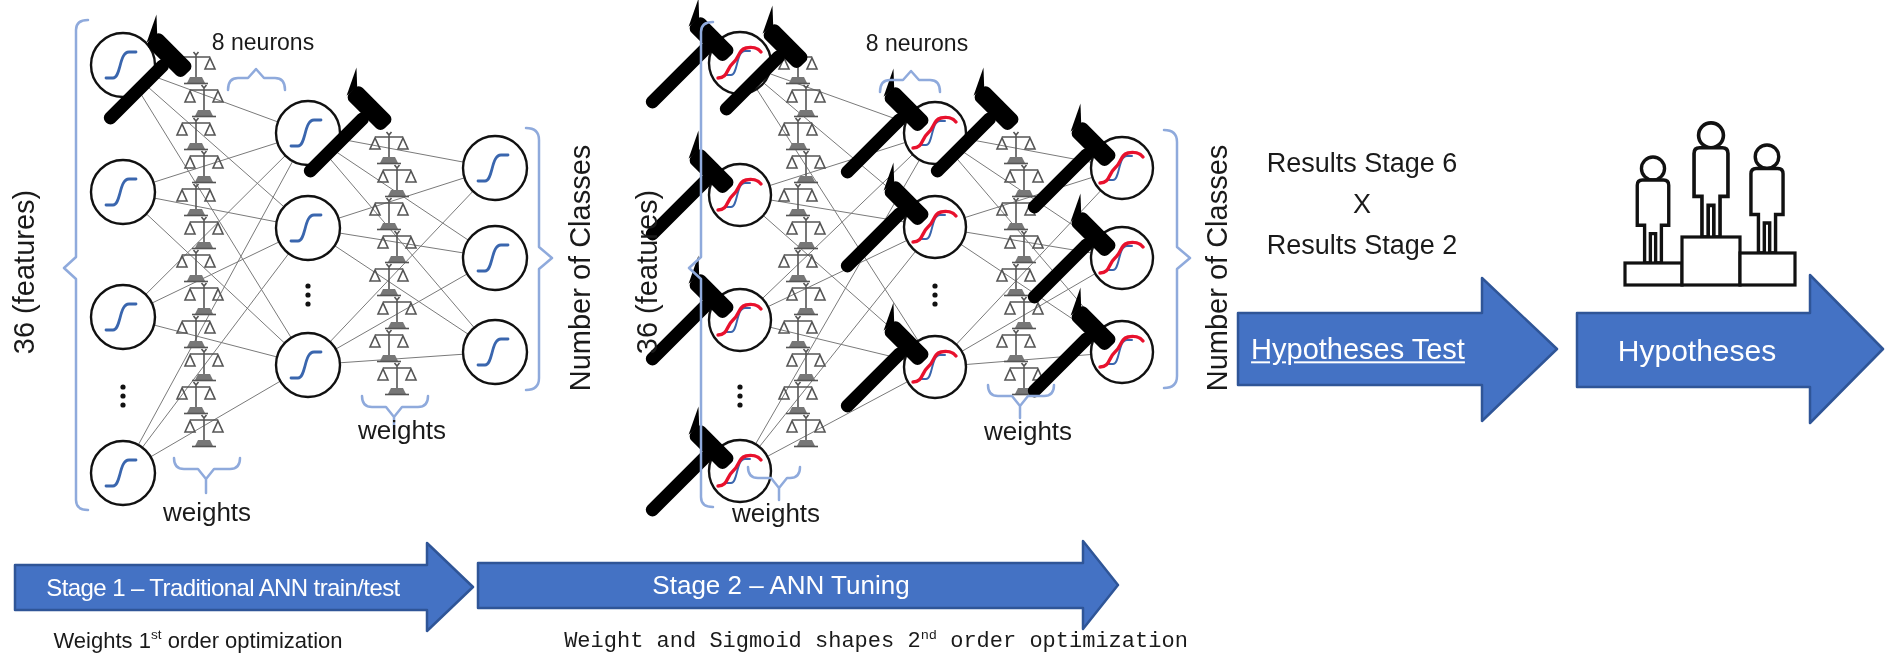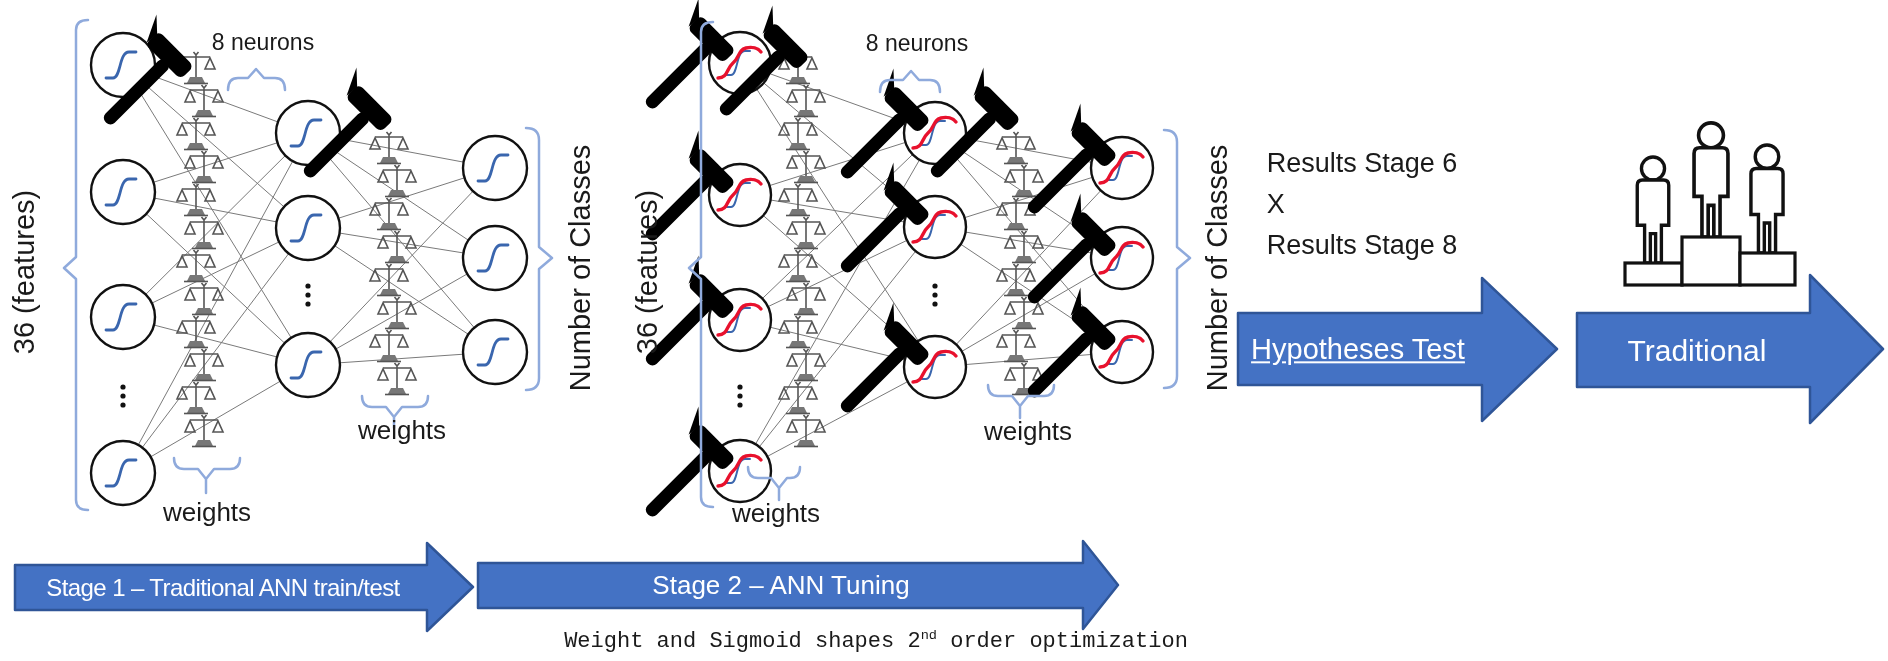--- a/index.html
+++ b/index.html
@@ -9,21 +9,21 @@
   .conn{stroke:var(--line,#7a7a7a);stroke-width:1;fill:none;}
   .neuron{fill:#fff;stroke:#111;stroke-width:2.4;}
   .brace{fill:none;stroke:var(--brace,#8FAADC);stroke-width:2.5;stroke-linecap:round;stroke-linejoin:round;}
   .arrow{fill:var(--arrow-fill,#4472C4);stroke:var(--arrow-border,#2F5597);stroke-width:2.5;stroke-linejoin:round;}
   .sc{stroke:#555;stroke-width:1.6;fill:none;}
   .scbase{fill:#777;stroke:none;}
   #hammericon rect,#hammericon path{fill:#000;}
   .pblock{fill:#fff;stroke:#111;stroke-width:3.2;}
   #person circle,#person path{fill:#fff;stroke:#111;stroke-width:3.2;}
   .lbl{position:absolute;color:var(--text,#1a1a1a);line-height:1.15;}
-  .center{transform:translate(-50%,-50%);white-space:nowrap;}
+  .center{transform:translate(-50%,-50%);white-space:nowrap;text-align:center;}
   .vlabel{transform:translate(-50%,-50%) rotate(-90deg);white-space:nowrap;}
   .white{color:var(--arrow-text,#fff);}
   sup{font-size:62%;}
 </style>
 </head>
 <body>
 
 <div id="stage">
 
   <svg id="diagram" width="1888" height="661" viewBox="0 0 1888 661">
@@ -240,28 +240,29 @@
 
   <div class="lbl vlabel" style="left:648px;top:272px;font-size:29px;">36 (features)</div>
   <div class="lbl center" style="left:917px;top:43px;font-size:23px;">8 neurons</div>
   <div class="lbl vlabel" style="left:1218px;top:268px;font-size:29px;">Number of Classes</div>
   <div class="lbl center" style="left:776px;top:514px;font-size:26px;">weights</div>
   <div class="lbl center" style="left:1028px;top:432px;font-size:26px;">weights</div>
 
   <div class="lbl center" style="left:1362px;top:204px;font-size:27px;line-height:41px;">
     <div>Results Stage 6</div>
     <div>X</div>
-    <div>Results Stage 8</div>
+    <div>Results Stage 2</div>
   </div>
 
   <div class="lbl center white" style="left:1358px;top:350px;font-size:29px;text-decoration:underline;">Hypotheses Test</div>
 
   <div class="lbl center white" style="left:1697px;top:351px;font-size:30px;line-height:40px;">
-    <div>Traditional</div>
+    <div>Hypotheses</div>
   </div>
 
   <div class="lbl center white" style="left:223px;top:588px;font-size:24px;letter-spacing:-0.6px;">Stage 1 – Traditional ANN train/test</div>
   <div class="lbl center white" style="left:781px;top:586px;font-size:26px;">Stage 2 – ANN Tuning</div>
 
+  <div class="lbl center" style="left:198px;top:640px;font-size:22px;"><span>Weights 1</span><sup>st</sup><span> order optimization</span></div>
 
   <div class="lbl center" style="left:876px;top:641px;font-size:22px;font-family:Liberation Mono, monospace;"><span>Weight and Sigmoid shapes 2</span><sup>nd</sup><span> order optimization</span></div>
 
 </div>
 
 </body></html>

